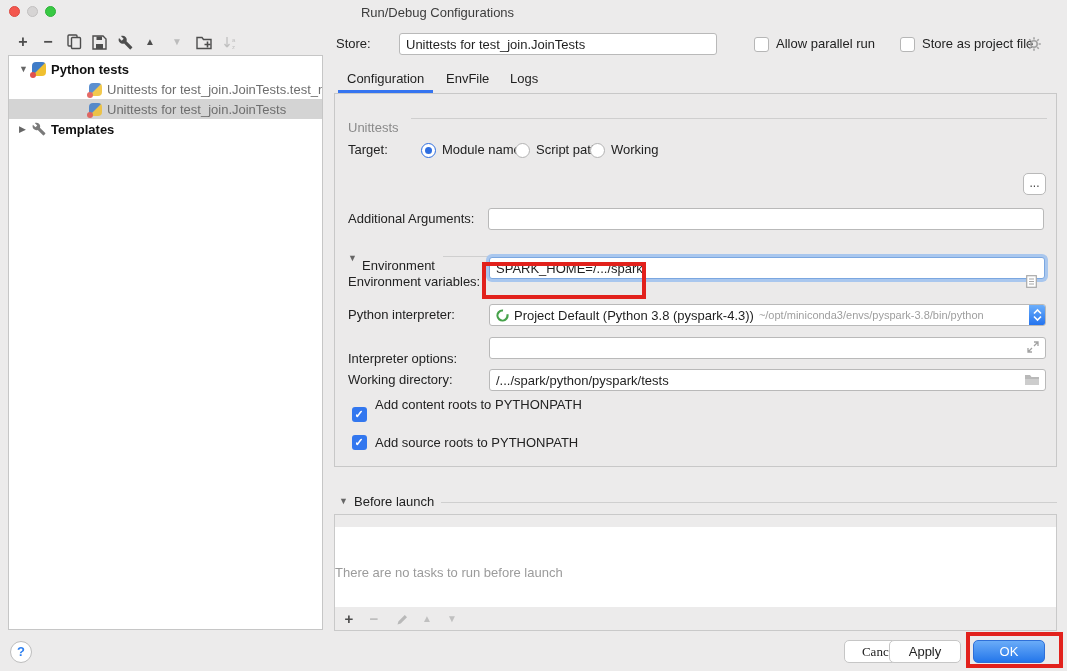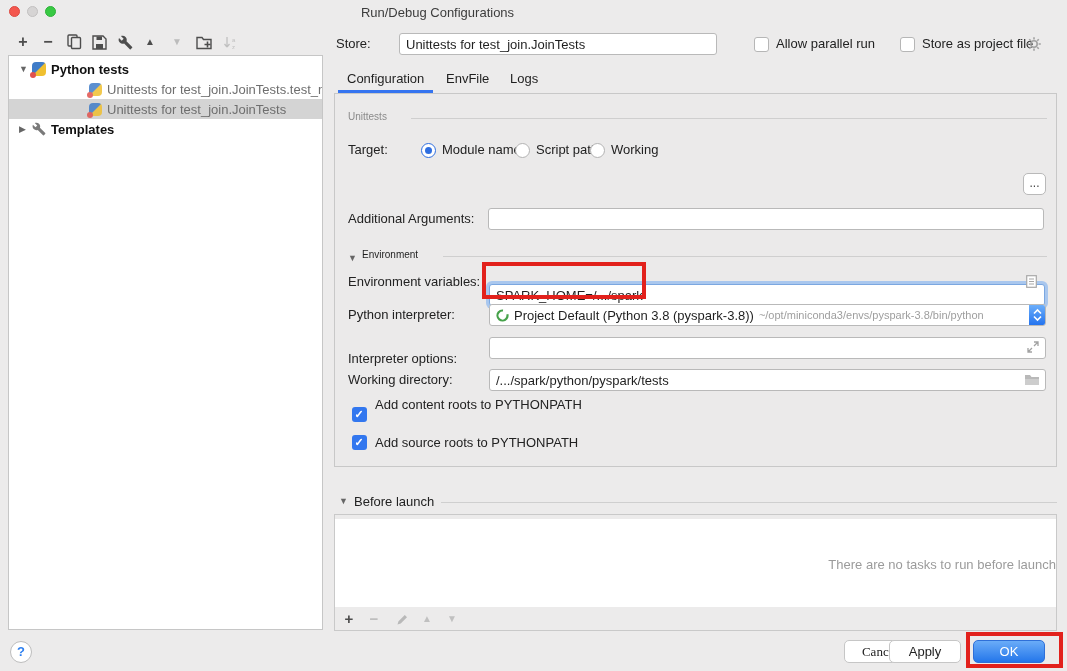--- a/index.html
+++ b/index.html
@@ -43,40 +43,40 @@
   .checkbox.checked { background:#3277ef; }
   .checkbox.checked::after { content:"✓"; position:absolute; left:2.5px; top:0.5px; color:#fff; font-size:11px; font-weight:bold; }
 
   
   .tab { position:absolute; top:71px; font-size:13px; color:#1f1f1f; }
   .tab.active::after { content:""; position:absolute; left:-9px; right:-9px; top:19px; height:3px; background:#3574f0; }
 
   
   .config-panel { position:absolute; left:334px; top:93px; width:723px; height:374px; background:#ebeaea; border:1px solid #c8c8c8; }
   .sec-line { position:absolute; height:1px; background:#cfcfcf; }
-  .sec-label { position:absolute; font-size:10px; white-space:nowrap; }
+  .sec-label { position:absolute; font-size:13px; white-space:nowrap;margin-top:9px; }
   .sec-twisty { position:absolute; font-size:9px; color:#666; }
   .radio { position:absolute; width:15px; height:15px; border-radius:50%; background:#fff; border:1px solid #b3b3b3; }
   .radio.selected { border:1.5px solid #2e6ee0; }
   .radio.selected::after { content:""; position:absolute; left:3px; top:3px; width:7px; height:7px; border-radius:50%; background:#2e6ee0; }
   .browse-btn { position:absolute; width:23px; height:22px; background:#fff; border:1px solid #b9b9b9; border-radius:5px;
                 font-size:12px; color:#444; text-align:center; line-height:18px; }
   .focus-ring { border:1px solid #7ba7e0 !important; box-shadow:0 0 0 3px #a9c7ee; }
   .combo { position:absolute; height:22px; background:#fff; border:1px solid #b9b9b9; border-radius:3px;
            display:flex; align-items:center; overflow:hidden; white-space:nowrap; }
   .combo .main-text { font-size:13px; color:#1f1f1f; margin-left:5px; }
   .combo .path-text { font-size:11px; color:#9e9e9e; margin-left:5px; }
   .stepper { position:absolute; right:-1px; top:-1px; width:17px; height:22px; border-radius:0 3px 3px 0;
              background:linear-gradient(#6fb1fb,#2171ee); display:flex; align-items:center; justify-content:center; }
   .field-icon { position:absolute; display:flex; align-items:center; justify-content:center; }
 
   
   .bl-wrap { position:absolute; left:334px; top:514px; width:723px; height:117px; border:1px solid #c9c9c9; }
-  .bl-list { position:absolute; left:0; top:4px; right:0; height:92px; background:#fff; border-bottom:1px solid #c9c9c9;
-             display:flex; align-items:center; justify-content:flex-end; }
+  .bl-list { position:absolute; left:0; top:12px; right:0; height:92px; background:#fff; border-bottom:1px solid #c9c9c9;
+             display:flex; align-items:center; justify-content:flex-start; }
   .bl-empty { font-size:13px; color:#9b9b9b; }
   .bl-toolbar { position:absolute; left:0; right:0; bottom:0; height:23px; background:#ecebeb; }
   .bl-icon { position:absolute; top:3px; width:18px; height:18px; display:flex; align-items:center; justify-content:center; }
 
   
   .btn { position:absolute; top:640px; width:72px; height:23px; border-radius:5px; border:1px solid #c6c6c6;
          background:#fff; font-size:13px; color:#222; text-align:center; line-height:21px; }
   .btn.primary { background:linear-gradient(#6aacf8,#2476ea); border-color:#2e6fd8; color:#fff; }
   .help-btn { position:absolute; left:10px; top:641px; width:22px; height:22px; border-radius:50%;
               background:#fff; border:1px solid #bdbdbd; color:#2d7ff0; font-size:13px; font-weight:bold;
@@ -199,34 +199,34 @@
   <div class="browse-btn" style="left:688px; top:79px;">...</div>
 
   <div class="lbl" style="left:13px; top:114px;">Additional Arguments:</div>
   <input class="field" style="left: 153px; top: 114px; width: 556px;" readonly="" value="">
 
   <span class="sec-twisty" style="left:13px; top:159px;">▼</span>
   <div class="sec-label" style="left:27px; top:155px;">Environment</div>
   <div class="sec-line" style="left:108px; top:162px; width:604px;"></div>
 
   <div class="lbl" style="left:13px; top:177px;">Environment variables:</div>
-  <input class="field focus-ring" style="left: 154px; top: 190px; width: 556px;" readonly="" value="SPARK_HOME=/.../spark">
+  <input class="field focus-ring" style="left: 154px; top: 163px; width: 556px;" readonly="" value="SPARK_HOME=/.../spark">
   <div class="field-icon" style="left:691px; top:181px;">
     <svg width="11" height="13">
         <rect x="0.7" y="0.7" width="9.6" height="11.6" fill="#fff" stroke="#a8a8a8" stroke-width="1.2"></rect>
         <path d="M3 4h5M3 6.5h5M3 9h5" stroke="#a8a8a8" stroke-width="1.1"></path>
       </svg>
   </div>
 
   <div class="lbl" style="left:13px; top:210px;">Python interpreter:</div>
   <div class="combo" style="left:154px; top:210px; width:557px;">
     <svg width="13" height="13" style="margin-left:6px; flex:none;">
         <circle cx="6.5" cy="6.5" r="5" fill="none" stroke="#46a24a" stroke-width="2.2" stroke-dasharray="20 6" transform="rotate(40 6.5 6.5)"></circle>
       </svg>
-    <span class="main-text">Project Default (Python 3.8 (pyspark-3.8))</span>
+    <span class="main-text">Project Default (Python 3.8 (pyspark-4.3))</span>
     <span class="path-text">~/opt/miniconda3/envs/pyspark-3.8/bin/python</span>
     <span class="stepper">
       <svg width="11" height="16">
           <path d="M2 6.5L5.5 3 9 6.5M2 9.5L5.5 13 9 9.5" stroke="#fff" stroke-width="1.6" fill="none"></path>
         </svg>
     </span>
   </div>
 
   <div class="lbl" style="left:13px; top:254px;">Interpreter options:</div>
   <input class="field" style="left: 154px; top: 243px; width: 557px;" readonly="" value="">

